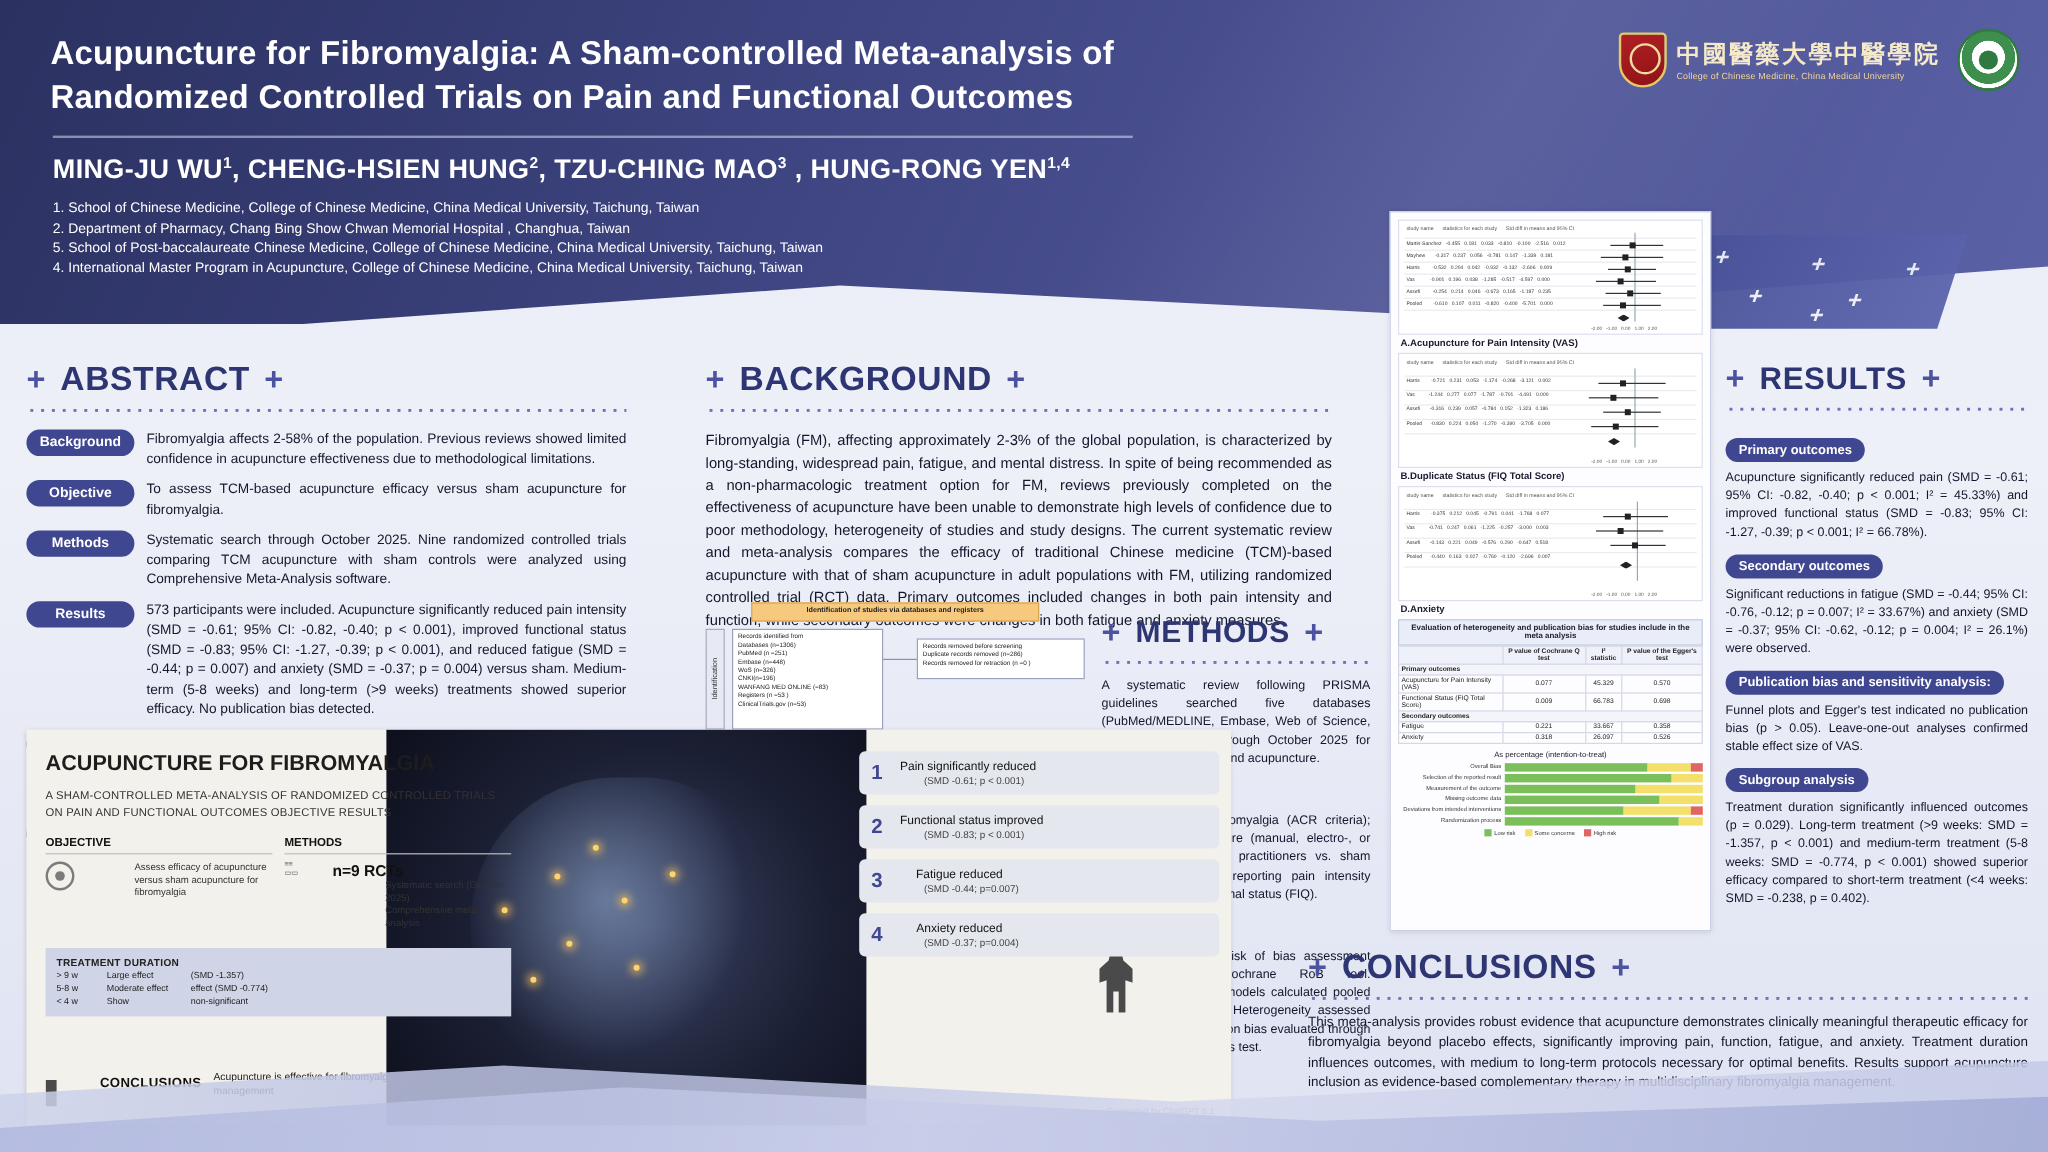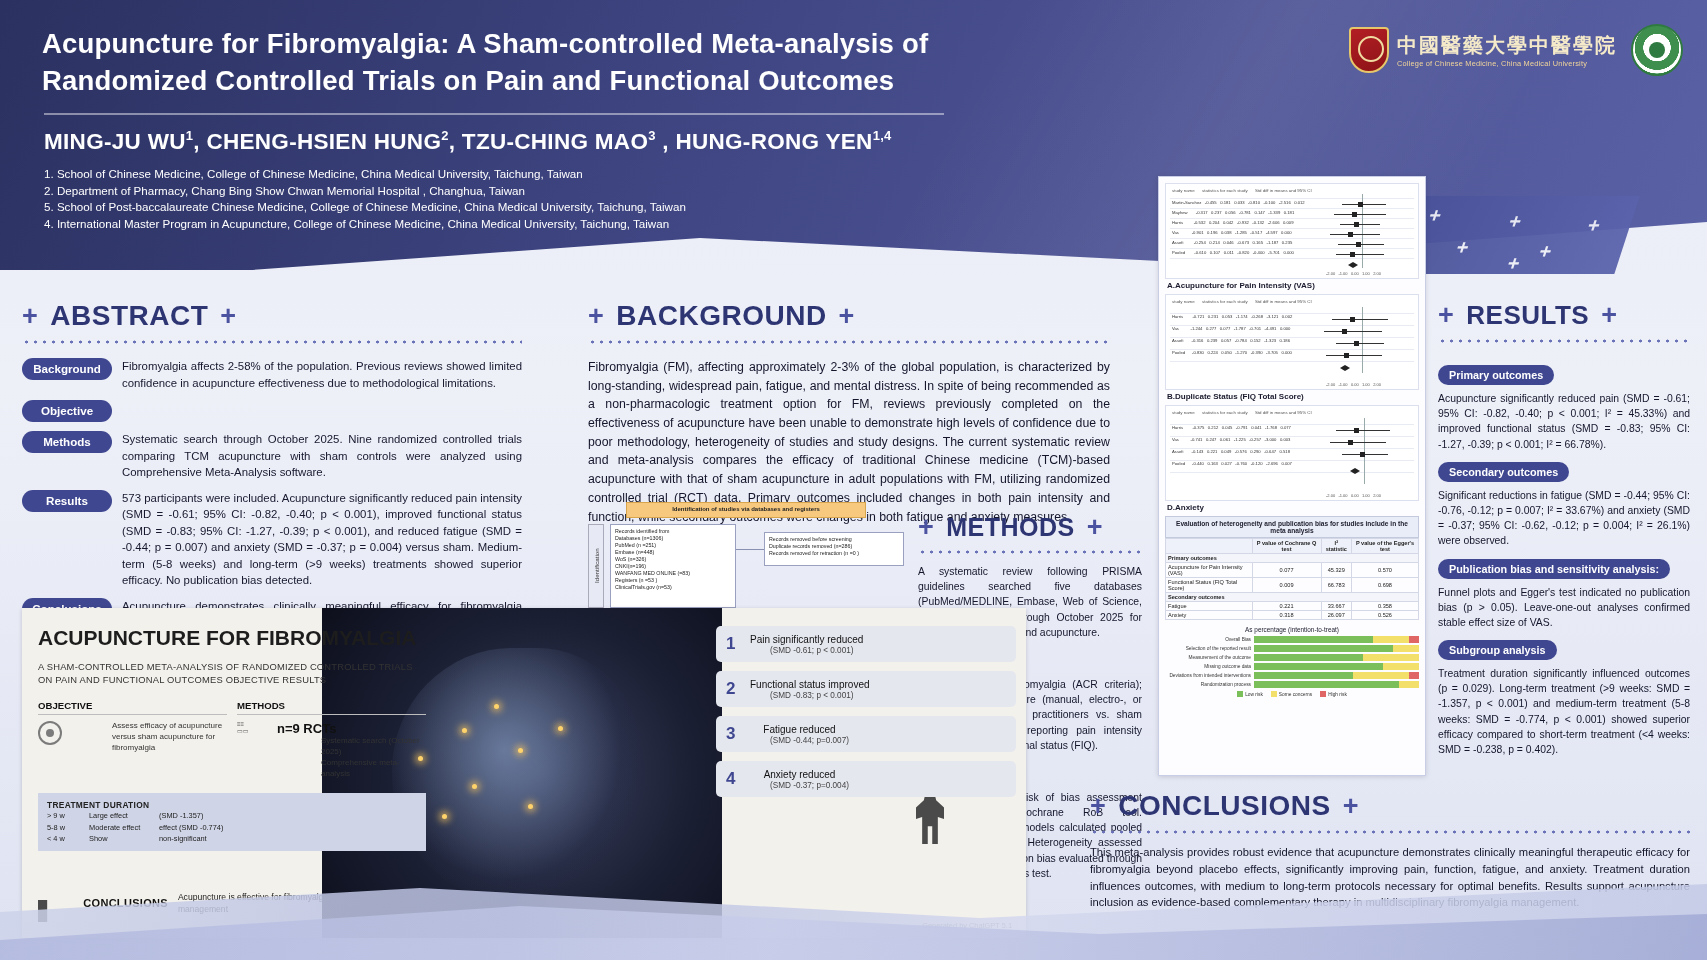--- a/index.html
+++ b/index.html
@@ -104,21 +104,21 @@
   }
   .abs-text { font-size: 11.4px; line-height: 1.45; color:#16182e; text-align: justify; }
   .bg-text { font-size: 12.3px; line-height: 1.52; color:#14162c; text-align: justify; }
 
   
   .info-card {
     position:absolute; left: 22px; top: 608px; width: 1004px; height: 330px;
     background: #f3f1ec; overflow:hidden; box-shadow: 0 1px 4px rgba(0,0,0,.18);
   }
   .info-left { position:absolute; left:0; top:0; width: 420px; height: 330px; padding: 18px 16px; }
-  .info-title { font-size: 21px; font-weight: bold; color: #1d1d1d; line-height:1.12; }
+  .info-title { font-size: 18px; font-weight: bold; color: #1d1d1d; line-height:1.12; }
   .info-sub { font-size: 9.4px; color:#333; margin-top: 10px; line-height: 1.42; letter-spacing:.2px; }
   .two-box { display:flex; gap: 10px; margin-top: 14px; }
   .tb { flex:1; }
   .tb-h { font-size: 9.6px; font-weight:bold; color:#111; border-bottom:1px solid #bdbdbd; padding-bottom:3px; margin-bottom:6px; }
   .tb-body { display:flex; gap:6px; align-items:flex-start; }
   .circ { width:24px;height:24px;border-radius:50%;border:2px solid #7b7b7b; flex:0 0 auto; position:relative;}
   .circ::after{content:"";position:absolute;left:6px;top:6px;width:8px;height:8px;border-radius:50%;background:#7b7b7b;}
   .tb-t { font-size: 8px; color:#333; line-height:1.35;margin-left:44px; }
   .rct-big { font-size: 13px; font-weight:bold; color:#111; }
   .dur-box { margin-top: 14px; background:#cfd4e6; padding:7px 9px; }
@@ -268,20 +268,21 @@
       <span class="p">+</span>
     </div>
     <div class="dots" style="width:500px;margin:8px 0 14px"></div>
 
     <div class="abs-row">
       <div class="pill">Background</div>
       <div class="abs-text">Fibromyalgia affects 2-58% of the population. Previous reviews showed limited confidence in acupuncture effectiveness due to methodological limitations.</div>
     </div>
     <div class="abs-row">
       <div class="pill">Objective</div>
+      <div class="abs-text">To assess TCM-based acupuncture efficacy versus sham acupuncture for fibromyalgia.</div>
     </div>
     <div class="abs-row">
       <div class="pill">Methods</div>
       <div class="abs-text">Systematic search through October 2025. Nine randomized controlled trials comparing TCM acupuncture with sham controls were analyzed using Comprehensive Meta-Analysis software.</div>
     </div>
     <div class="abs-row">
       <div class="pill">Results</div>
       <div class="abs-text">573 participants were included. Acupuncture significantly reduced pain intensity (SMD = -0.61; 95% CI: -0.82, -0.40; p &lt; 0.001), improved functional status (SMD = -0.83; 95% CI: -1.27, -0.39; p &lt; 0.001), and reduced fatigue (SMD = -0.44; p = 0.007) and anxiety (SMD = -0.37; p = 0.004) versus sham. Medium-term (5-8 weeks) and long-term (&gt;9 weeks) treatments showed superior efficacy. No publication bias detected.</div>
     </div>
     <div class="abs-row">

